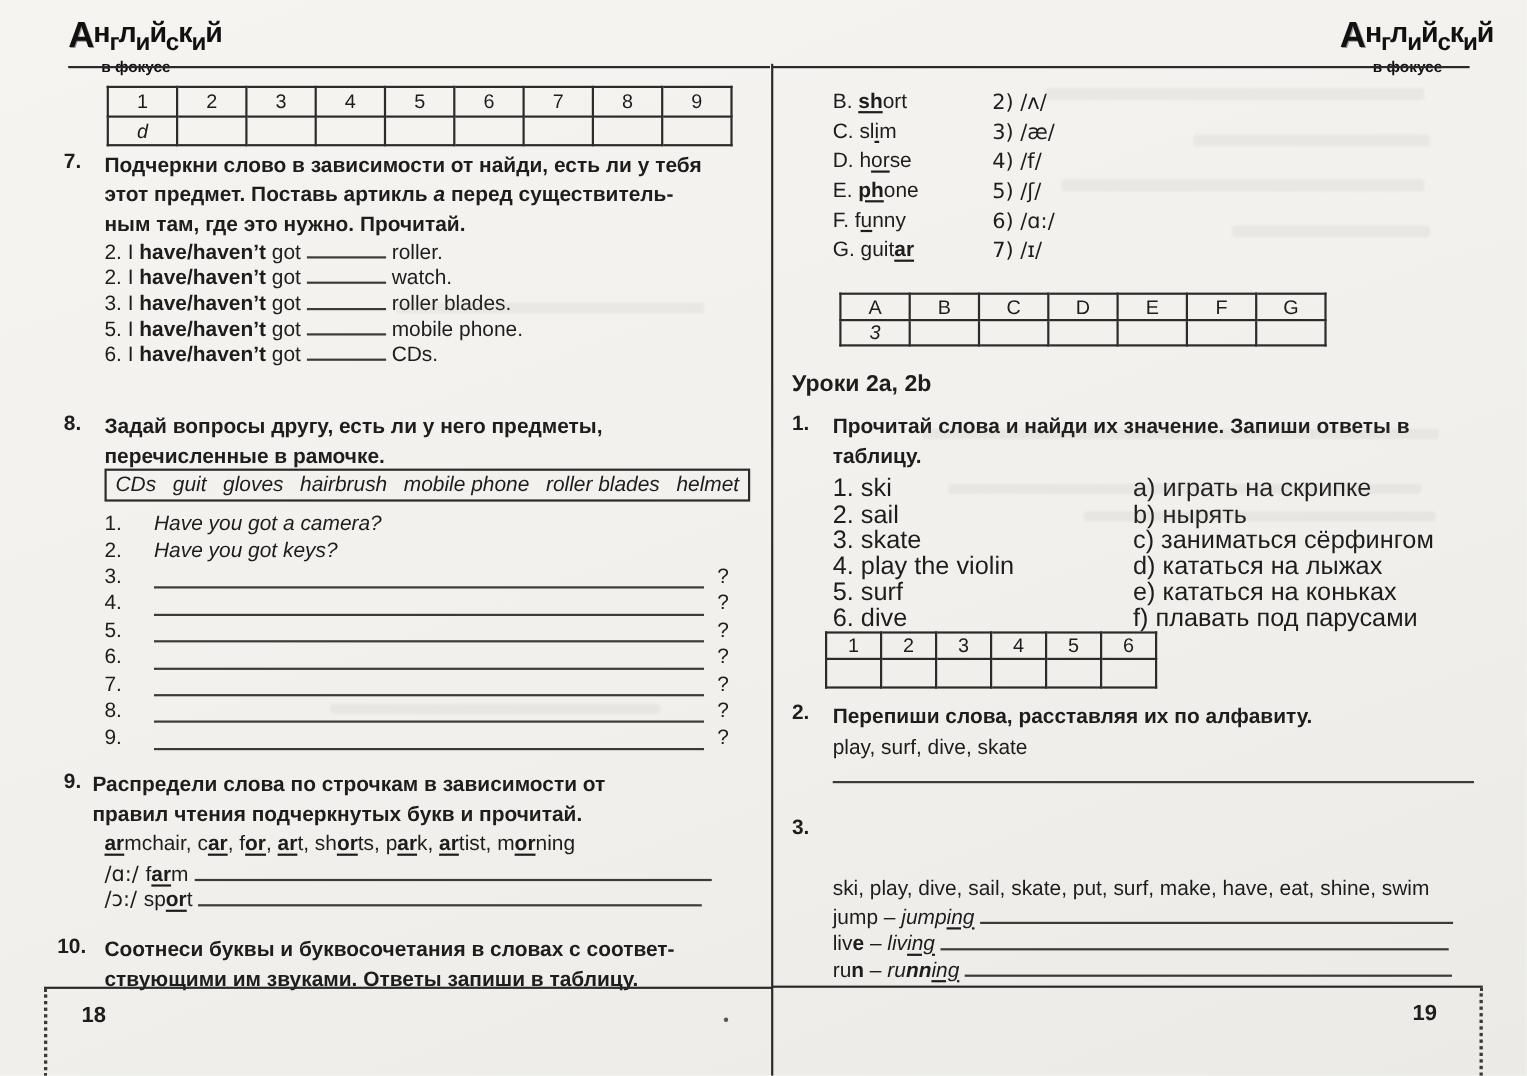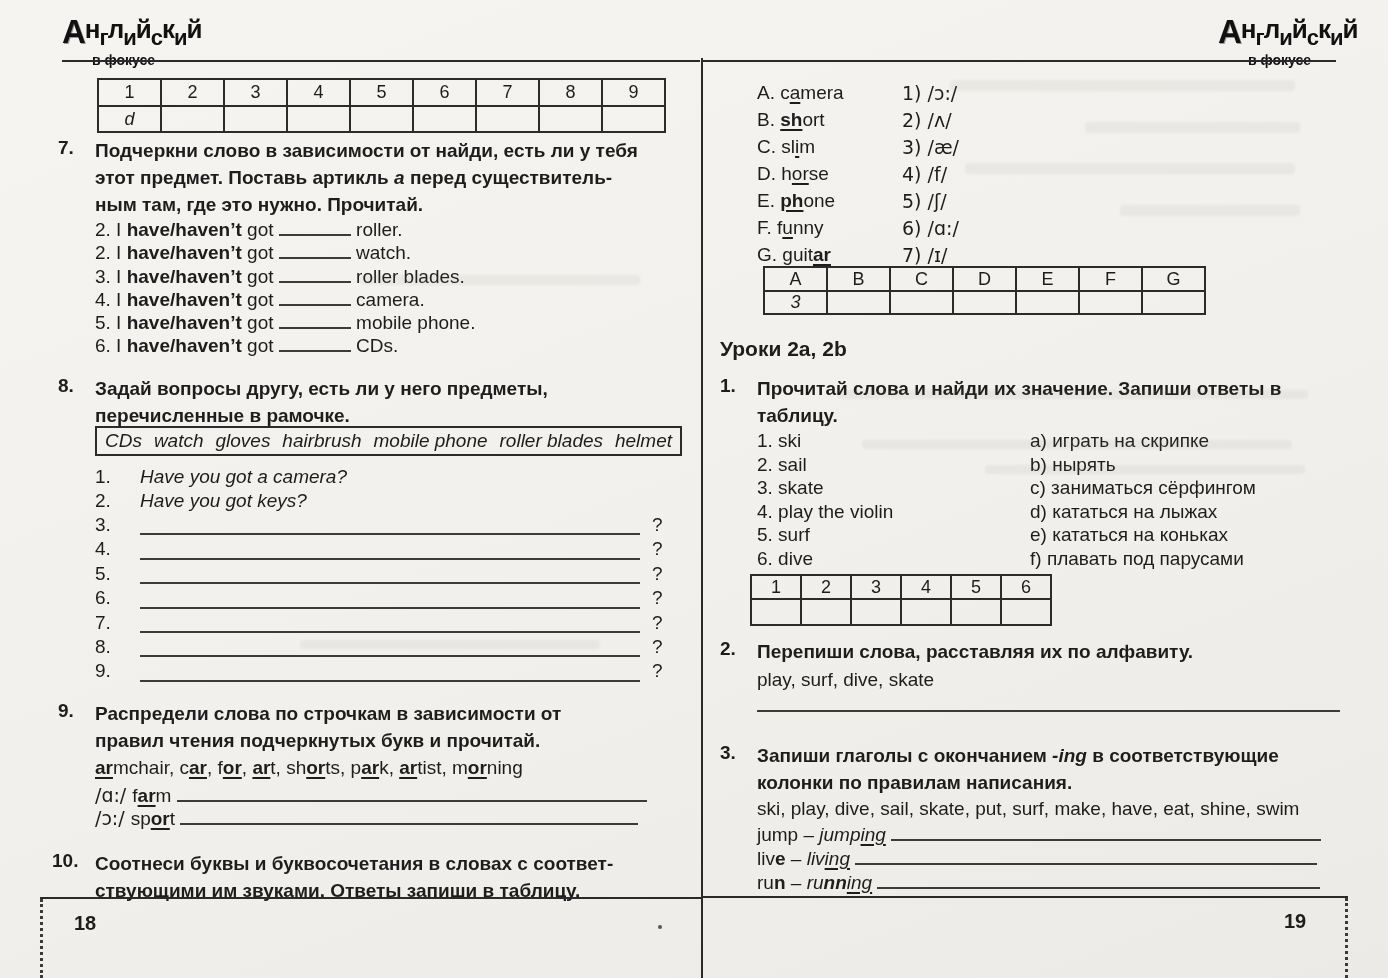--- a/index.html
+++ b/index.html
@@ -42,21 +42,21 @@
   .qrow .qn{width:45px;flex:0 0 45px}
   .qrow .qline{width:500px;flex:0 0 500px;border-bottom:2px solid #3b3b3b;align-self:flex-end;margin-bottom:3px}
   .qrow .qmark{margin-left:12px}
   .exq{height:24px;display:flex;font-size:19px}
   .exq .qn{width:45px;flex:0 0 45px}
   .exq .qi{font-style:italic}
   
   .mrow{height:27px;display:flex;font-size:19px}
   .mrow .mword{width:145px;flex:0 0 145px;white-space:nowrap}
   .mrow .mphon{white-space:nowrap}
-  .list-col{position:absolute;font-size:19px}
+  .list-col{position:absolute;font-size:23px}
   .list-col>div{height:23.6px;white-space:nowrap}
   .section-heading{position:absolute;font-size:21px;font-weight:bold}
   .pagenum{position:absolute;font-size:20px;font-weight:bold}
   .stand-blank{position:absolute;height:2px;background:#3b3b3b}
   
   .ghost{position:absolute;background:#7a7a74;opacity:.08;border-radius:3px;filter:blur(1px)}
 </style>
 </head>
 <body>
 
@@ -95,30 +95,29 @@
   </tbody>
     </table>
 
   <div class="ex-num" style="left:58px;top:137px">7.</div>
   <div class="ex-title" style="left:95px;top:137px"><span>Подчеркни слово в зависимости от найди, есть ли у тебя</span><br><span>этот предмет. Поставь артикль </span><span style="font-style: italic;">a</span><span> перед существитель-</span><br><span>ным там, где это нужно. Прочитай.</span></div>
   <div class="ex7-items" style="left:95px;top:219px">
 
   <div><span>2. I </span><span style="font-weight: bold;">have/haven’t</span><span> got </span><span class="blank" style="width: 72px;"></span><span> roller.</span></div>
       <div><span>2. I </span><span style="font-weight: bold;">have/haven’t</span><span> got </span><span class="blank" style="width: 72px;"></span><span> watch.</span></div>
       <div><span>3. I </span><span style="font-weight: bold;">have/haven’t</span><span> got </span><span class="blank" style="width: 72px;"></span><span> roller blades.</span></div>
-      <div><span>4. I </span><span style="font-weight: bold;">have/haven’t</span><span> got </span><span class="blank" style="width: 72px;"></span><span> camera.</span></div>
       <div><span>5. I </span><span style="font-weight: bold;">have/haven’t</span><span> got </span><span class="blank" style="width: 72px;"></span><span> mobile phone.</span></div>
       <div><span>6. I </span><span style="font-weight: bold;">have/haven’t</span><span> got </span><span class="blank" style="width: 72px;"></span><span> CDs.</span></div>
     </div>
 
   <div class="ex-num" style="left:58px;top:375px">8.</div>
   <div class="ex-title" style="left:95px;top:375px"><span>Задай вопросы другу, есть ли у него предметы,</span><br><span>перечисленные в рамочке.</span></div>
   <div class="wordbox" style="left:95px;top:426px;width:567px;height:26px">
       <span>CDs</span>
-      <span>watch</span>
+      <span>guit</span>
       <span>gloves</span>
       <span>hairbrush</span>
       <span>mobile phone</span>
       <span>roller blades</span>
       <span>helmet</span>
     </div>
   <div class="abs" style="left:95px;top:466px">
 
   <div class="exq">
       <span class="qn">1.</span>
@@ -162,21 +161,21 @@
       <span class="qmark">?</span>
     </div>
       <div class="qrow">
       <span class="qn">9.</span>
       <span class="qline"></span>
       <span class="qmark">?</span>
     </div>
     </div>
 
   <div class="ex-num" style="left:58px;top:700px">9.</div>
-  <div class="ex-title" style="left:95px;top:700px"><span>Распредели слова по строчкам в зависимости от</span><br><span>правил чтения подчеркнутых букв и прочитай.</span></div>
+  <div class="ex-title" style="left:84px;top:700px"><span>Распредели слова по строчкам в зависимости от</span><br><span>правил чтения подчеркнутых букв и прочитай.</span></div>
   <div class="body-line" style="left:95px;top:756px"><span class="u" style="font-weight: bold;">ar</span><span>mchair, c</span><span class="u" style="font-weight: bold;">ar</span><span>, f</span><span class="u" style="font-weight: bold;">or</span><span>, </span><span class="u" style="font-weight: bold;">ar</span><span>t, sh</span><span class="u" style="font-weight: bold;">or</span><span>ts, p</span><span class="u" style="font-weight: bold;">ar</span><span>k, </span><span class="u" style="font-weight: bold;">ar</span><span>tist, m</span><span class="u" style="font-weight: bold;">or</span><span>ning</span></div>
   <div class="body-line" style="left:95px;top:807px"><span class="ipa">/ɔ:/ </span><span>sp</span><span class="u" style="font-weight: bold;">or</span><span>t </span><span class="blank" style="width: 458px;"></span></div>
   <div class="body-line" style="left:95px;top:784px"><span class="ipa">/ɑ:/ </span><span>f</span><span class="u" style="font-weight: bold;">ar</span><span>m </span><span class="blank" style="width: 470px;"></span></div>
 
   <div class="ex-num" style="left:52px;top:850px">10.</div>
   <div class="ex-title" style="left:95px;top:850px"><span>Соотнеси буквы и буквосочетания в словах с соответ-</span><br><span>ствующими им звуками. Ответы запиши в таблицу.</span></div>
 
   <div class="hrule" style="left:40px;top:897px;width:662px"></div>
   <div class="vdotted" style="left:40px;top:899px;height:79px"></div>
   <div class="pagenum" style="left:74px;top:912px">18</div>
@@ -191,24 +190,20 @@
 <div class="abs" style="left:702px;top:0;width:686px;height:978px">
 
   <div class="logo" style="left:516px;top:12px">
     <div class="logo-title"><span>А</span><span>н</span><span>г</span><span>л</span><span>и</span><span>й</span><span>с</span><span>к</span><span>и</span><span>й</span></div>
     <div class="logo-sub">в фокусе</div>
   </div>
   <div class="hrule" style="left:0;top:60px;width:634px"></div>
 
   <div class="abs" style="left:55px;top:82px">
 
-  <div class="mrow">
-      <span class="mword"><span>A. c</span><span class="u">a</span><span>mera</span></span>
-      <span class="mphon ipa">1) /ɔ:/</span>
-    </div>
       <div class="mrow">
       <span class="mword"><span>B. </span><span class="u" style="font-weight: bold;">sh</span><span>ort</span></span>
       <span class="mphon ipa">2) /ʌ/</span>
     </div>
       <div class="mrow">
       <span class="mword"><span>C. sl</span><span class="u">i</span><span>m</span></span>
       <span class="mphon ipa">3) /æ/</span>
     </div>
       <div class="mrow">
       <span class="mword"><span>D. h</span><span class="u">or</span><span>se</span></span>
@@ -293,21 +288,20 @@
         </tr>
   </tbody>
     </table>
 
   <div class="ex-num" style="left:18px;top:638px">2.</div>
   <div class="ex-title" style="left:55px;top:638px;width:580px">Перепиши слова, расставляя их по алфавиту.</div>
   <div class="body-line" style="left:55px;top:668px">play, surf, dive, skate</div>
   <div class="stand-blank" style="left:55px;top:710px;width:583px"></div>
 
   <div class="ex-num" style="left:18px;top:742px">3.</div>
-  <div class="ex-title" style="left:55px;top:742px;width:600px"><span>Запиши глаголы с окончанием </span><span style="font-style: italic;">-ing</span><span> в соответствующие</span><br><span>колонки по правилам написания.</span></div>
   <div class="body-line" style="left:55px;top:797px">ski, play, dive, sail, skate, put, surf, make, have, eat, shine, swim</div>
   <div class="body-line" style="left:55px;top:823px"><span>jump – </span><span style="font-style: italic;">jump</span><span class="u" style="font-style: italic;">ing</span><span> </span><span class="blank" style="width: 430px;"></span></div>
   <div class="body-line" style="left:55px;top:871px"><span>ru</span><span style="font-weight: bold;">n</span><span> – </span><span style="font-style: italic;">ru</span><span style="font-weight: bold; font-style: italic;">nn</span><span class="u" style="font-style: italic;">ing</span><span> </span><span class="blank" style="width: 443px;"></span></div>
   <div class="body-line" style="left:55px;top:847px"><span>liv</span><span style="font-weight: bold;">e</span><span> – </span><span style="font-style: italic;">liv</span><span class="u" style="font-style: italic;">ing</span><span> </span><span class="blank" style="width: 462px;"></span></div>
 
   <div class="hrule" style="left:0;top:896px;width:646px"></div>
   <div class="vdotted" style="left:643px;top:898px;height:80px"></div>
   <div class="pagenum" style="left:582px;top:910px">19</div>
 
   <div class="ghost" style="left:248px;top:80px;width:345px;height:11px"></div>

